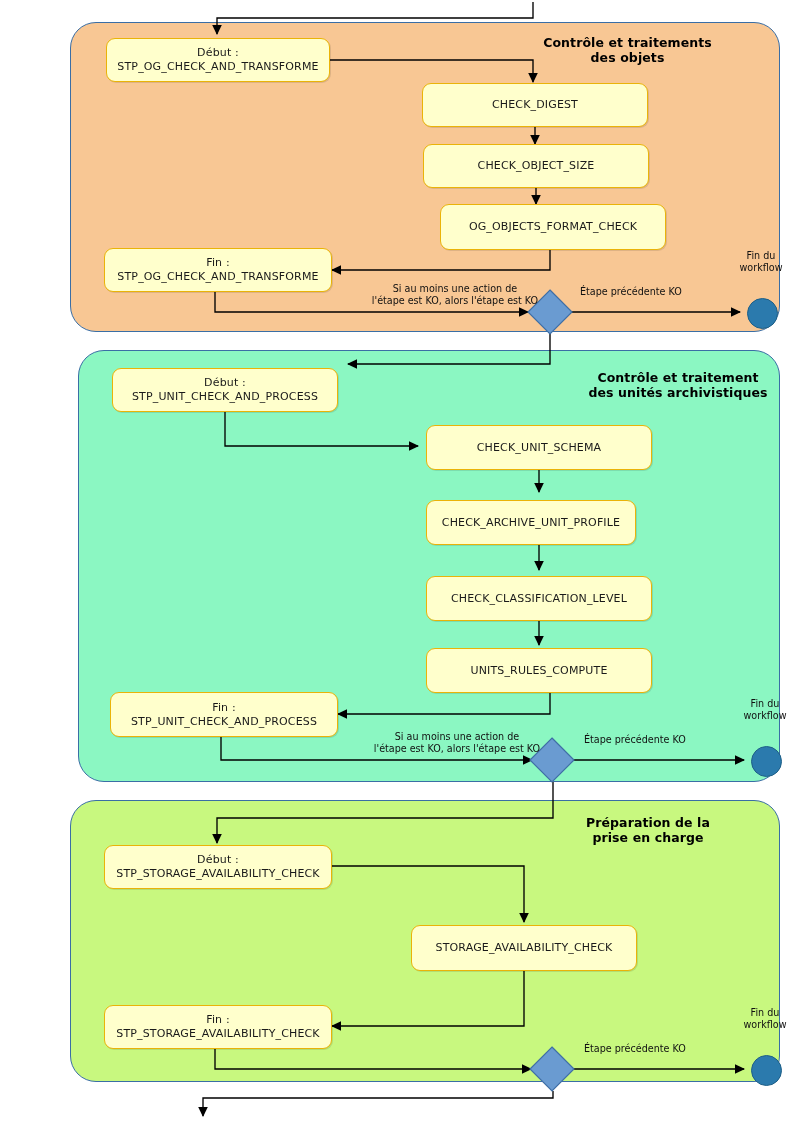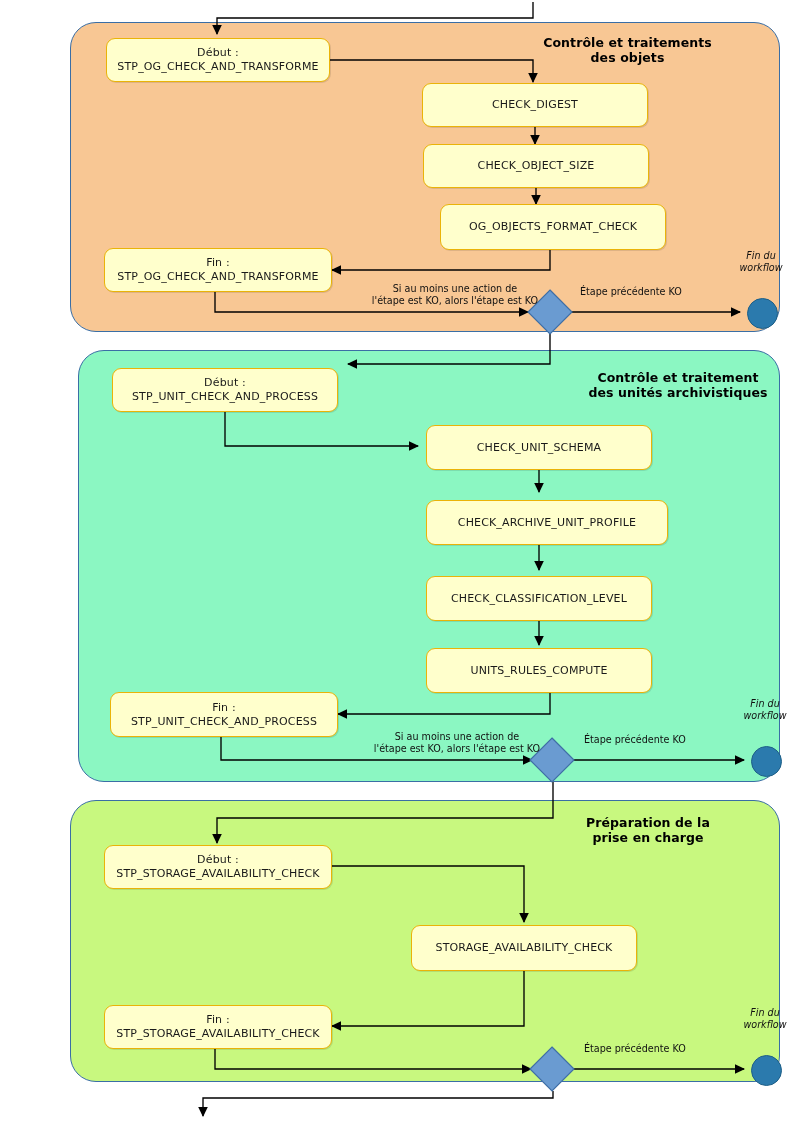--- a/index.html
+++ b/index.html
@@ -7,21 +7,21 @@
   #canvas{position:relative;width:794px;height:1123px;background:#ffffff;overflow:hidden;}
   svg.layer{position:absolute;left:0;top:0;width:794px;height:1123px;}
   .swimlane{position:absolute;border:1px solid #3a6ea5;border-radius:26px;box-sizing:border-box;}
   .lane-title{position:absolute;font-weight:bold;font-size:12.5px;color:#000;text-align:center;line-height:1.22;letter-spacing:.1px;}
   .node{position:absolute;box-sizing:border-box;background:#ffffcc;border:1px solid #eab308;border-radius:9px;
         display:flex;align-items:center;justify-content:center;text-align:center;
         font-size:11px;color:#1a1a1a;line-height:1.25;letter-spacing:.15px;
         box-shadow:1px 1px 0 rgba(0,0,0,.10);}
   .node .l1{display:block;}
   .edge-label{position:absolute;font-size:9.6px;color:#111;text-align:center;line-height:1.22;white-space:nowrap;}
-  .end-label{position:absolute;font-size:9.6px;color:#111;text-align:center;line-height:1.2;font-style:italic;}
+  .end-label{position:absolute;font-size:9.6px;color:#111;text-align:center;line-height:1.2;}
   .terminal{position:absolute;border-radius:50%;background:#2b7aad;border:1px solid #1e5f87;}
 </style>
 </head>
 <body>
 
 <div id="canvas">
 
   <div class="swimlane" style="left:70px;top:22px;width:710px;height:310px;background:#f8c794;"></div>
   <div class="swimlane" style="left:78px;top:350px;width:702px;height:432px;background:#8bf7c2;"></div>
   <div class="swimlane" style="left:70px;top:800px;width:710px;height:282px;background:#c8f87f;"></div>
@@ -116,21 +116,21 @@
 
   <div class="node" style="left:112px;top:368px;width:226px;height:44px;">
     <div>
         <span class="l1">Début :</span>
     <span class="l1">STP_UNIT_CHECK_AND_PROCESS</span>
       </div>
   </div>
   <div class="node" style="left:426px;top:425px;width:226px;height:45px;">
     <span>CHECK_UNIT_SCHEMA</span>
   </div>
-  <div class="node" style="left:426px;top:500px;width:242px;height:45px;">
+  <div class="node" style="left:426px;top:500px;width:210px;height:45px;">
     <span>CHECK_ARCHIVE_UNIT_PROFILE</span>
   </div>
   <div class="node" style="left:426px;top:576px;width:226px;height:45px;">
     <span>CHECK_CLASSIFICATION_LEVEL</span>
   </div>
   <div class="node" style="left:426px;top:648px;width:226px;height:45px;">
     <span>UNITS_RULES_COMPUTE</span>
   </div>
   <div class="node" style="left:110px;top:692px;width:228px;height:45px;">
     <div>

